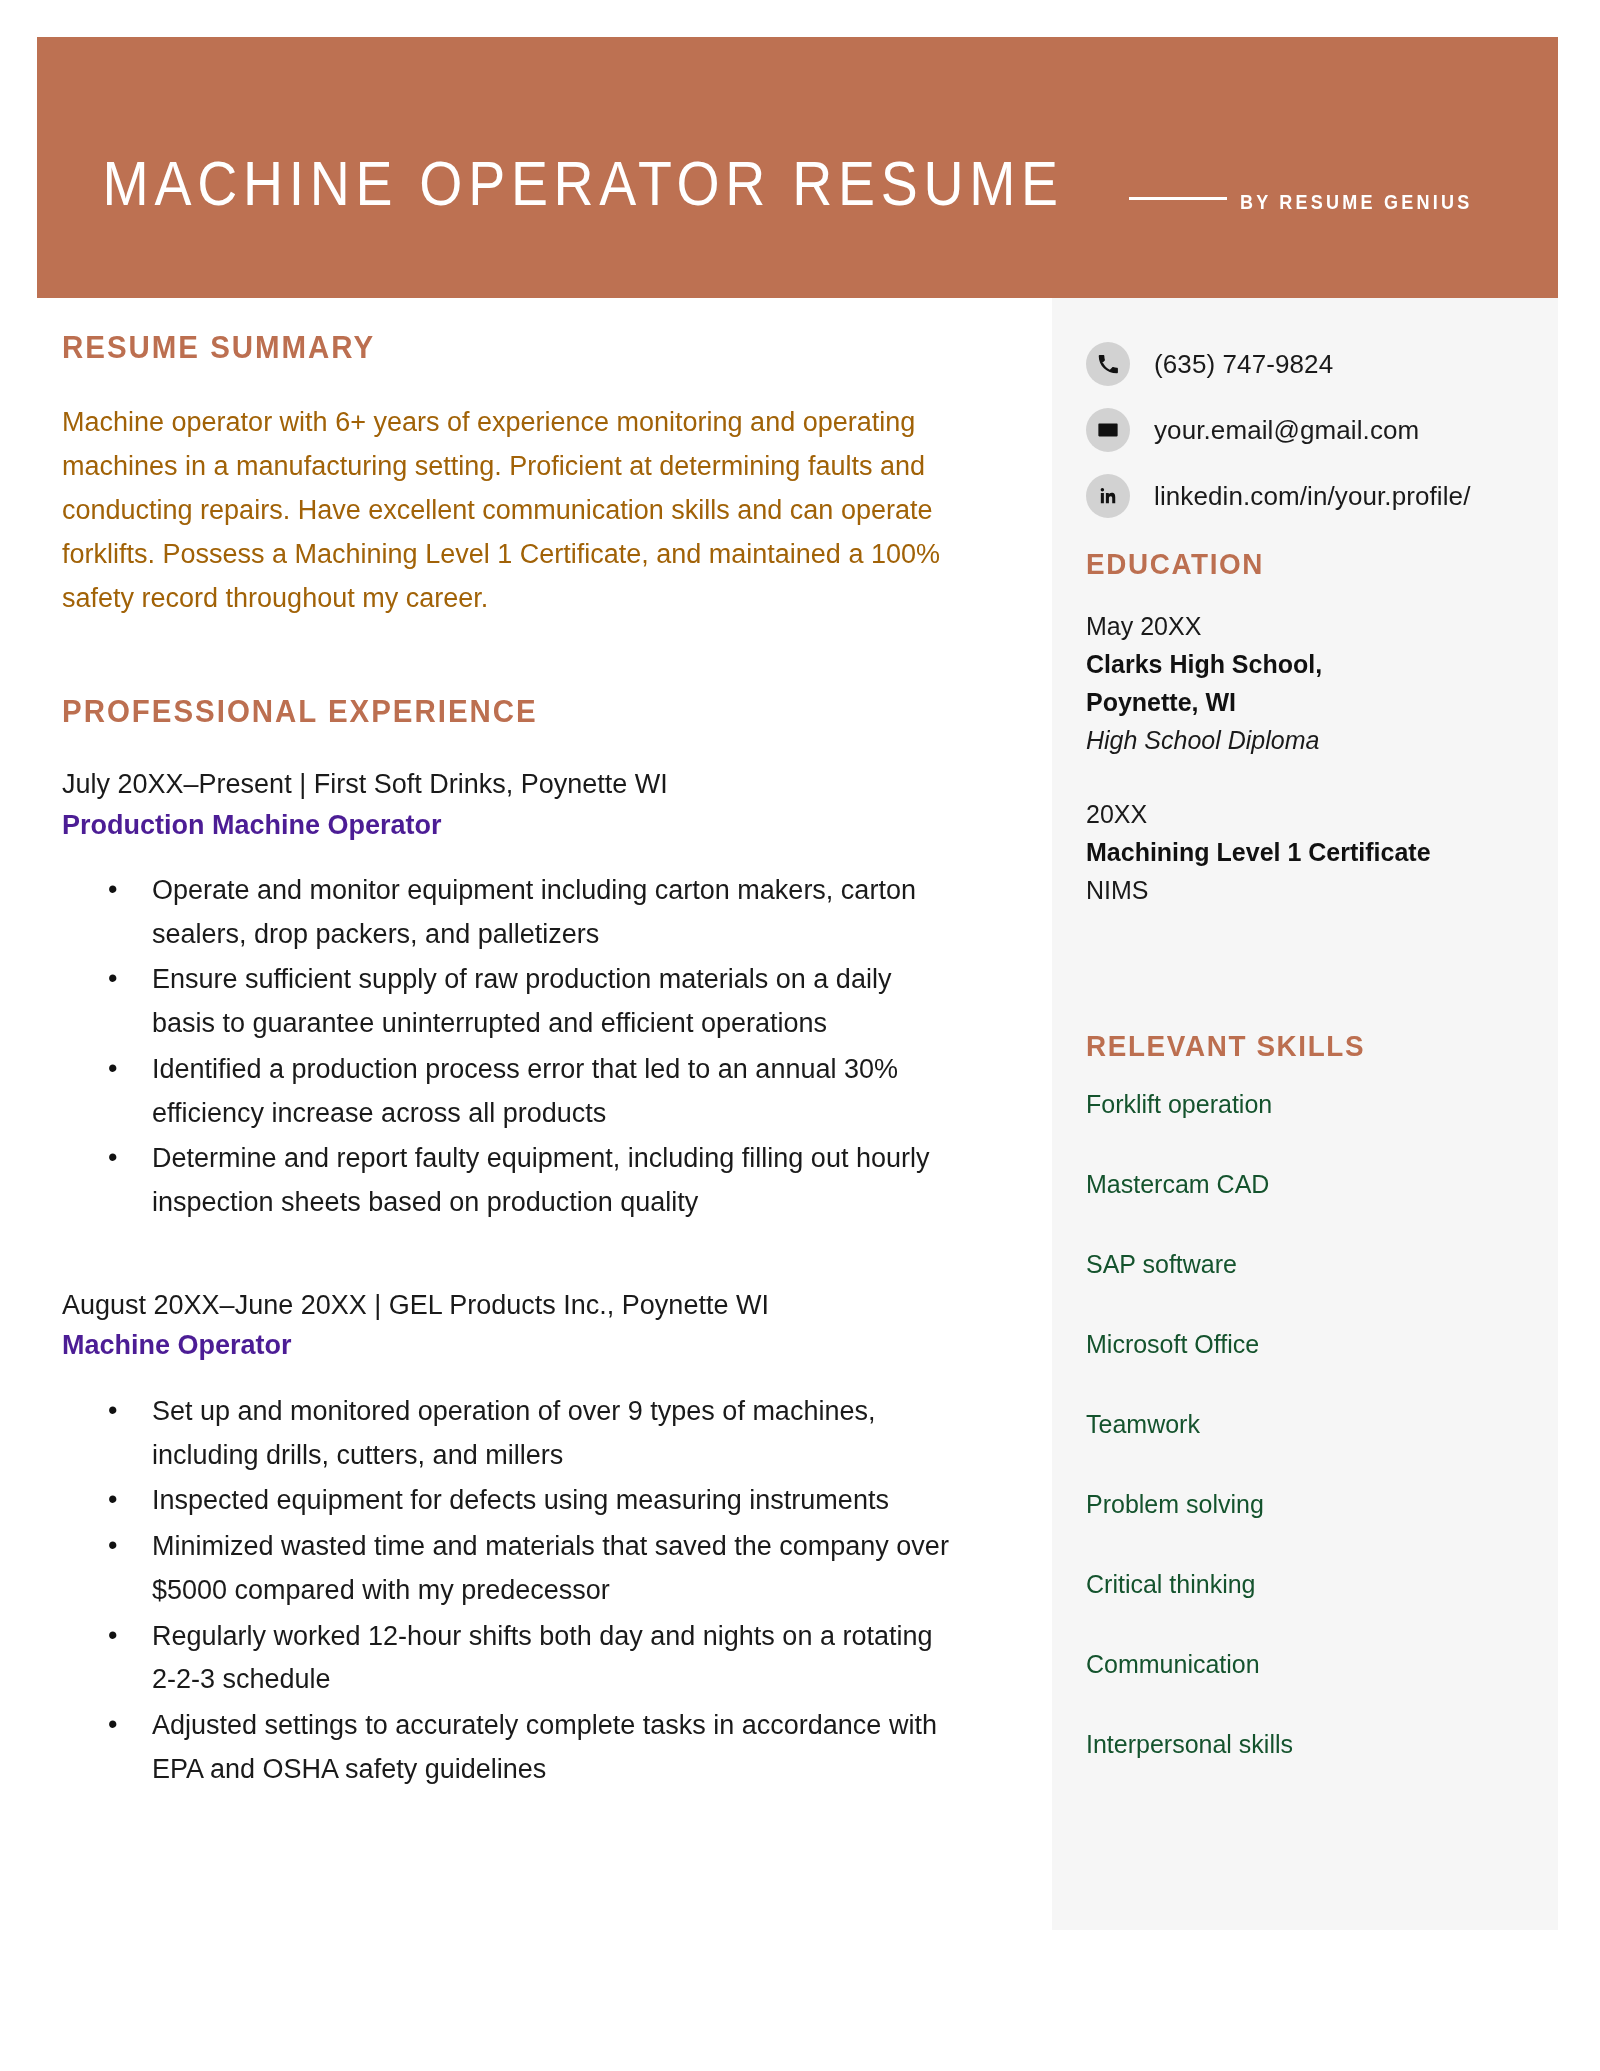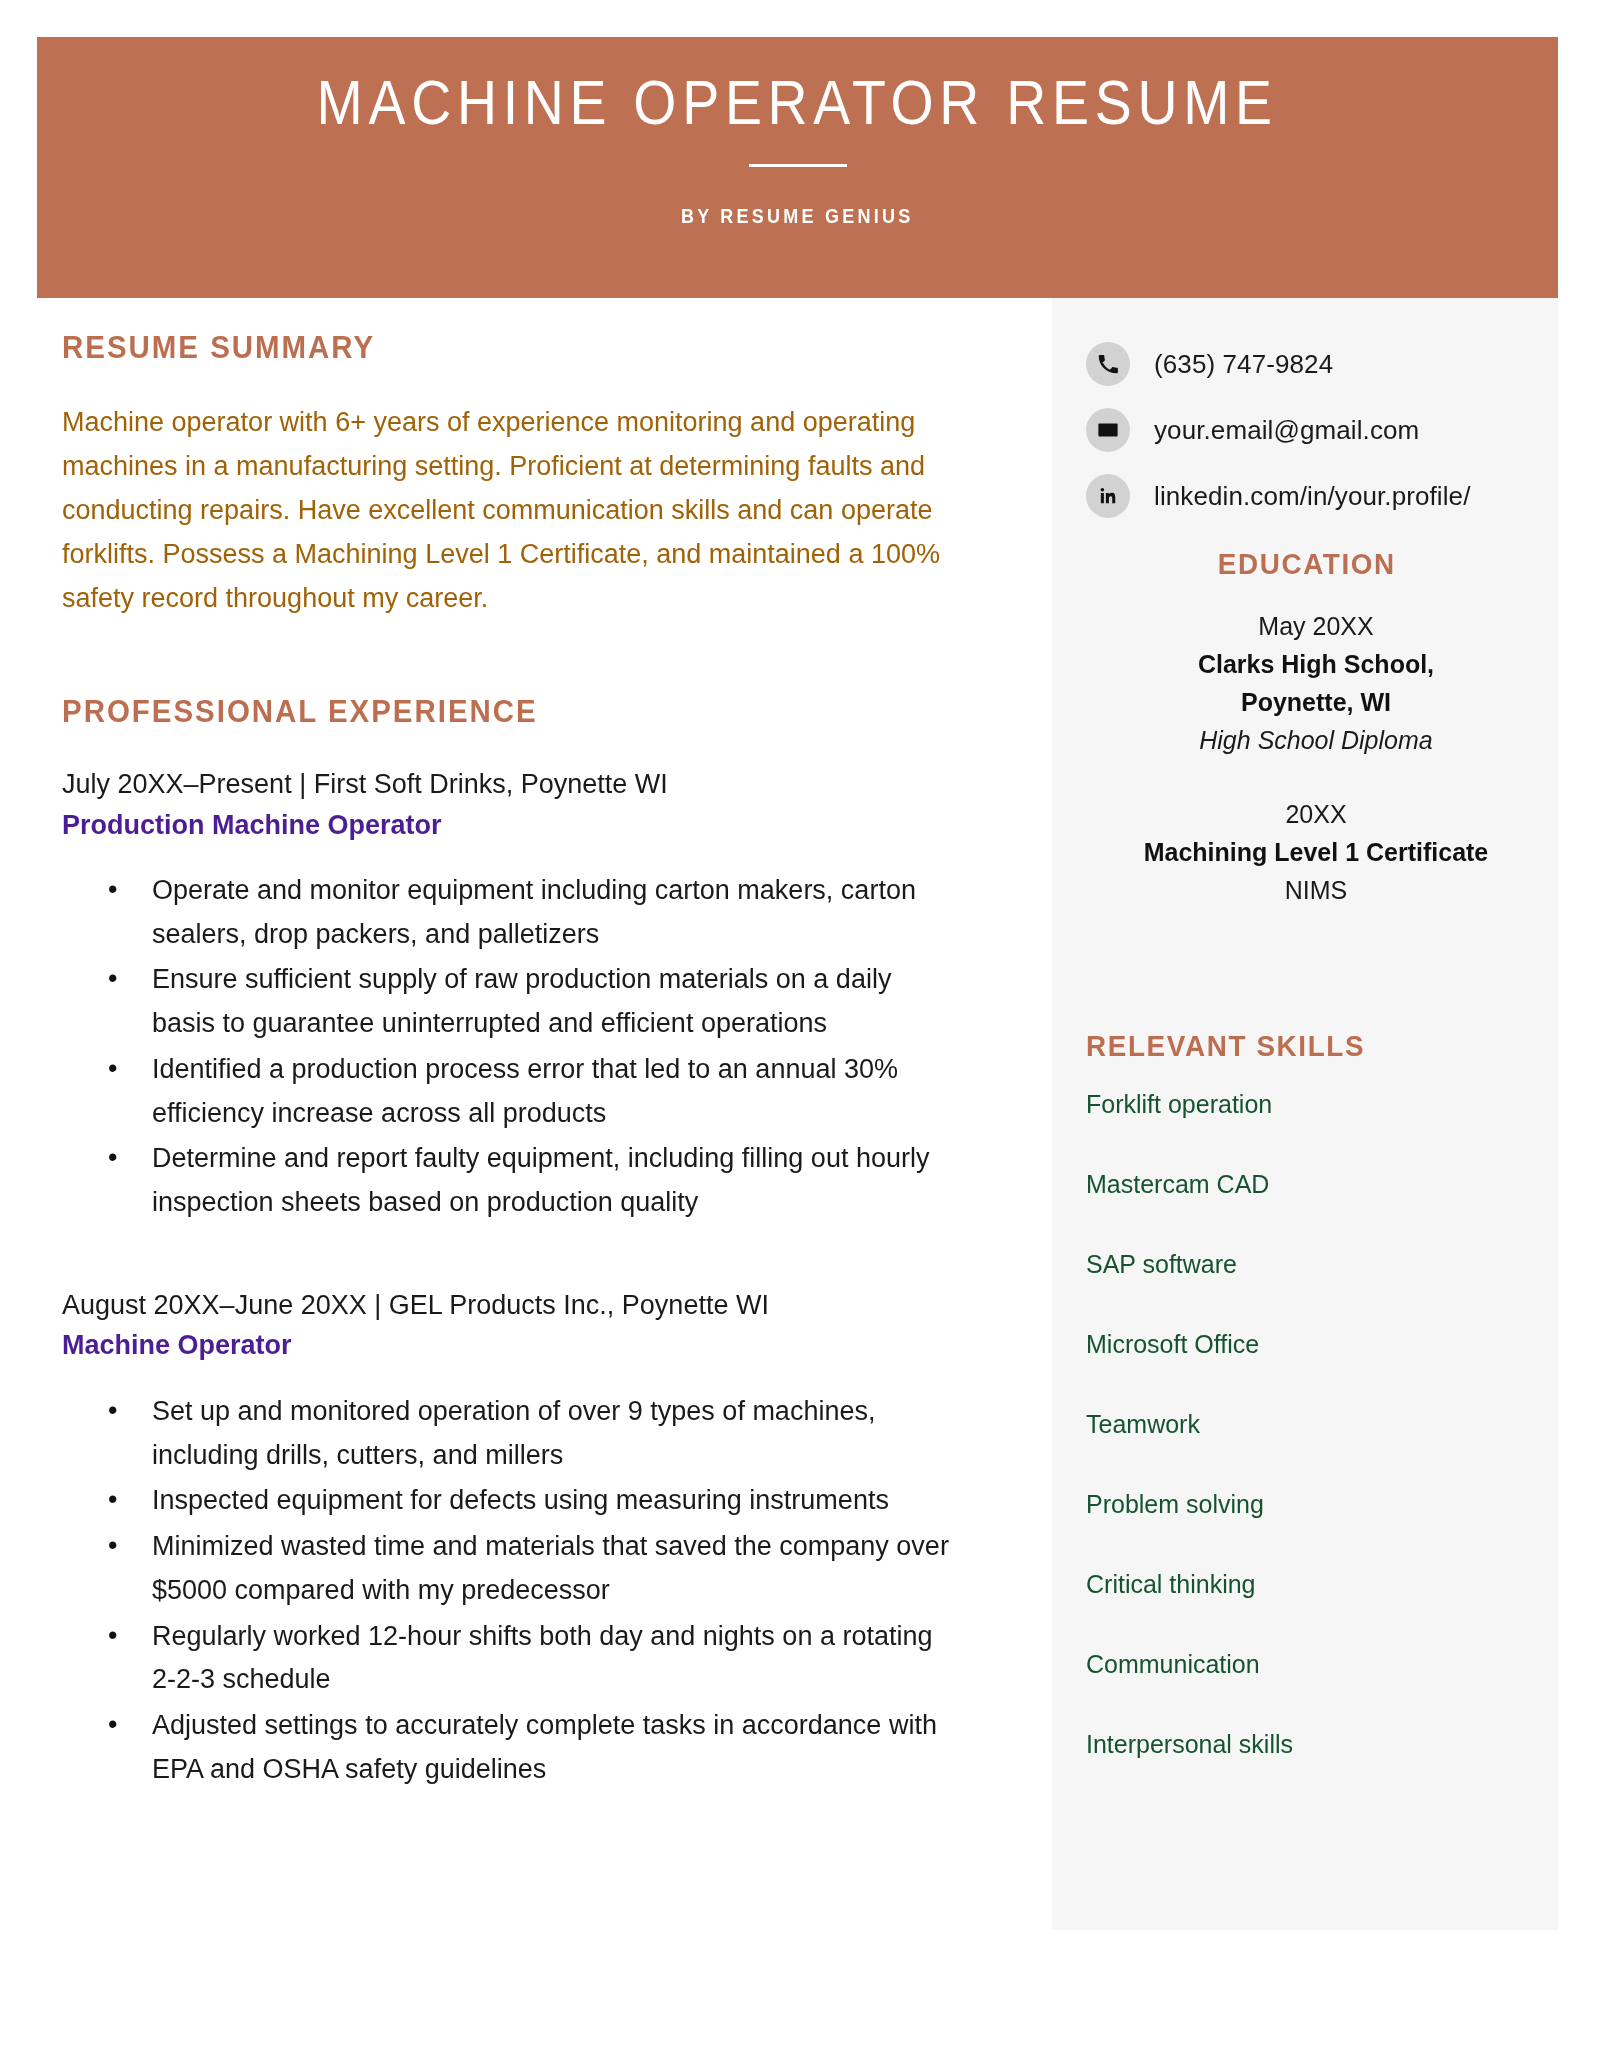--- a/index.html
+++ b/index.html
@@ -25,21 +25,21 @@
   
   .banner {
     position: absolute;
     left: 37px;
     top: 37px;
     width: 1521px;
     height: 261px;
     background: #bd7152;
     box-sizing: border-box;
     display: flex;
-    flex-direction: column;
+    flex-direction: row;
     align-items: center;
     justify-content: flex-start;
     padding-top: 32px;
   }
   .banner-title {
     color: #ffffff;
     font-family: "Liberation Sans", sans-serif;
     font-size: 63px;
     font-weight: 400;
     letter-spacing: 6.5px;
@@ -101,21 +101,21 @@
   .contact-badge svg { display: block; }
   .contact-text {
     margin-left: 24px;
     font-size: 26px;
     color: #1a1a1a;
     letter-spacing: 0.1px;
     white-space: nowrap;
   }
 
   .side-section { position: absolute; left: 34px; width: 460px; }
-  .side-section.education { top: 250px; text-align: center; }
+  .side-section.education { top: 250px; }
   .side-section.skills { top: 732px; }
 
   .side-heading {
     color: #bc6f50;
     font-size: 29px;
     font-weight: 700;
     letter-spacing: 1.7px;
     margin: 0 0 26px 0;
     transform: scaleX(0.96);
     transform-origin: left center;

